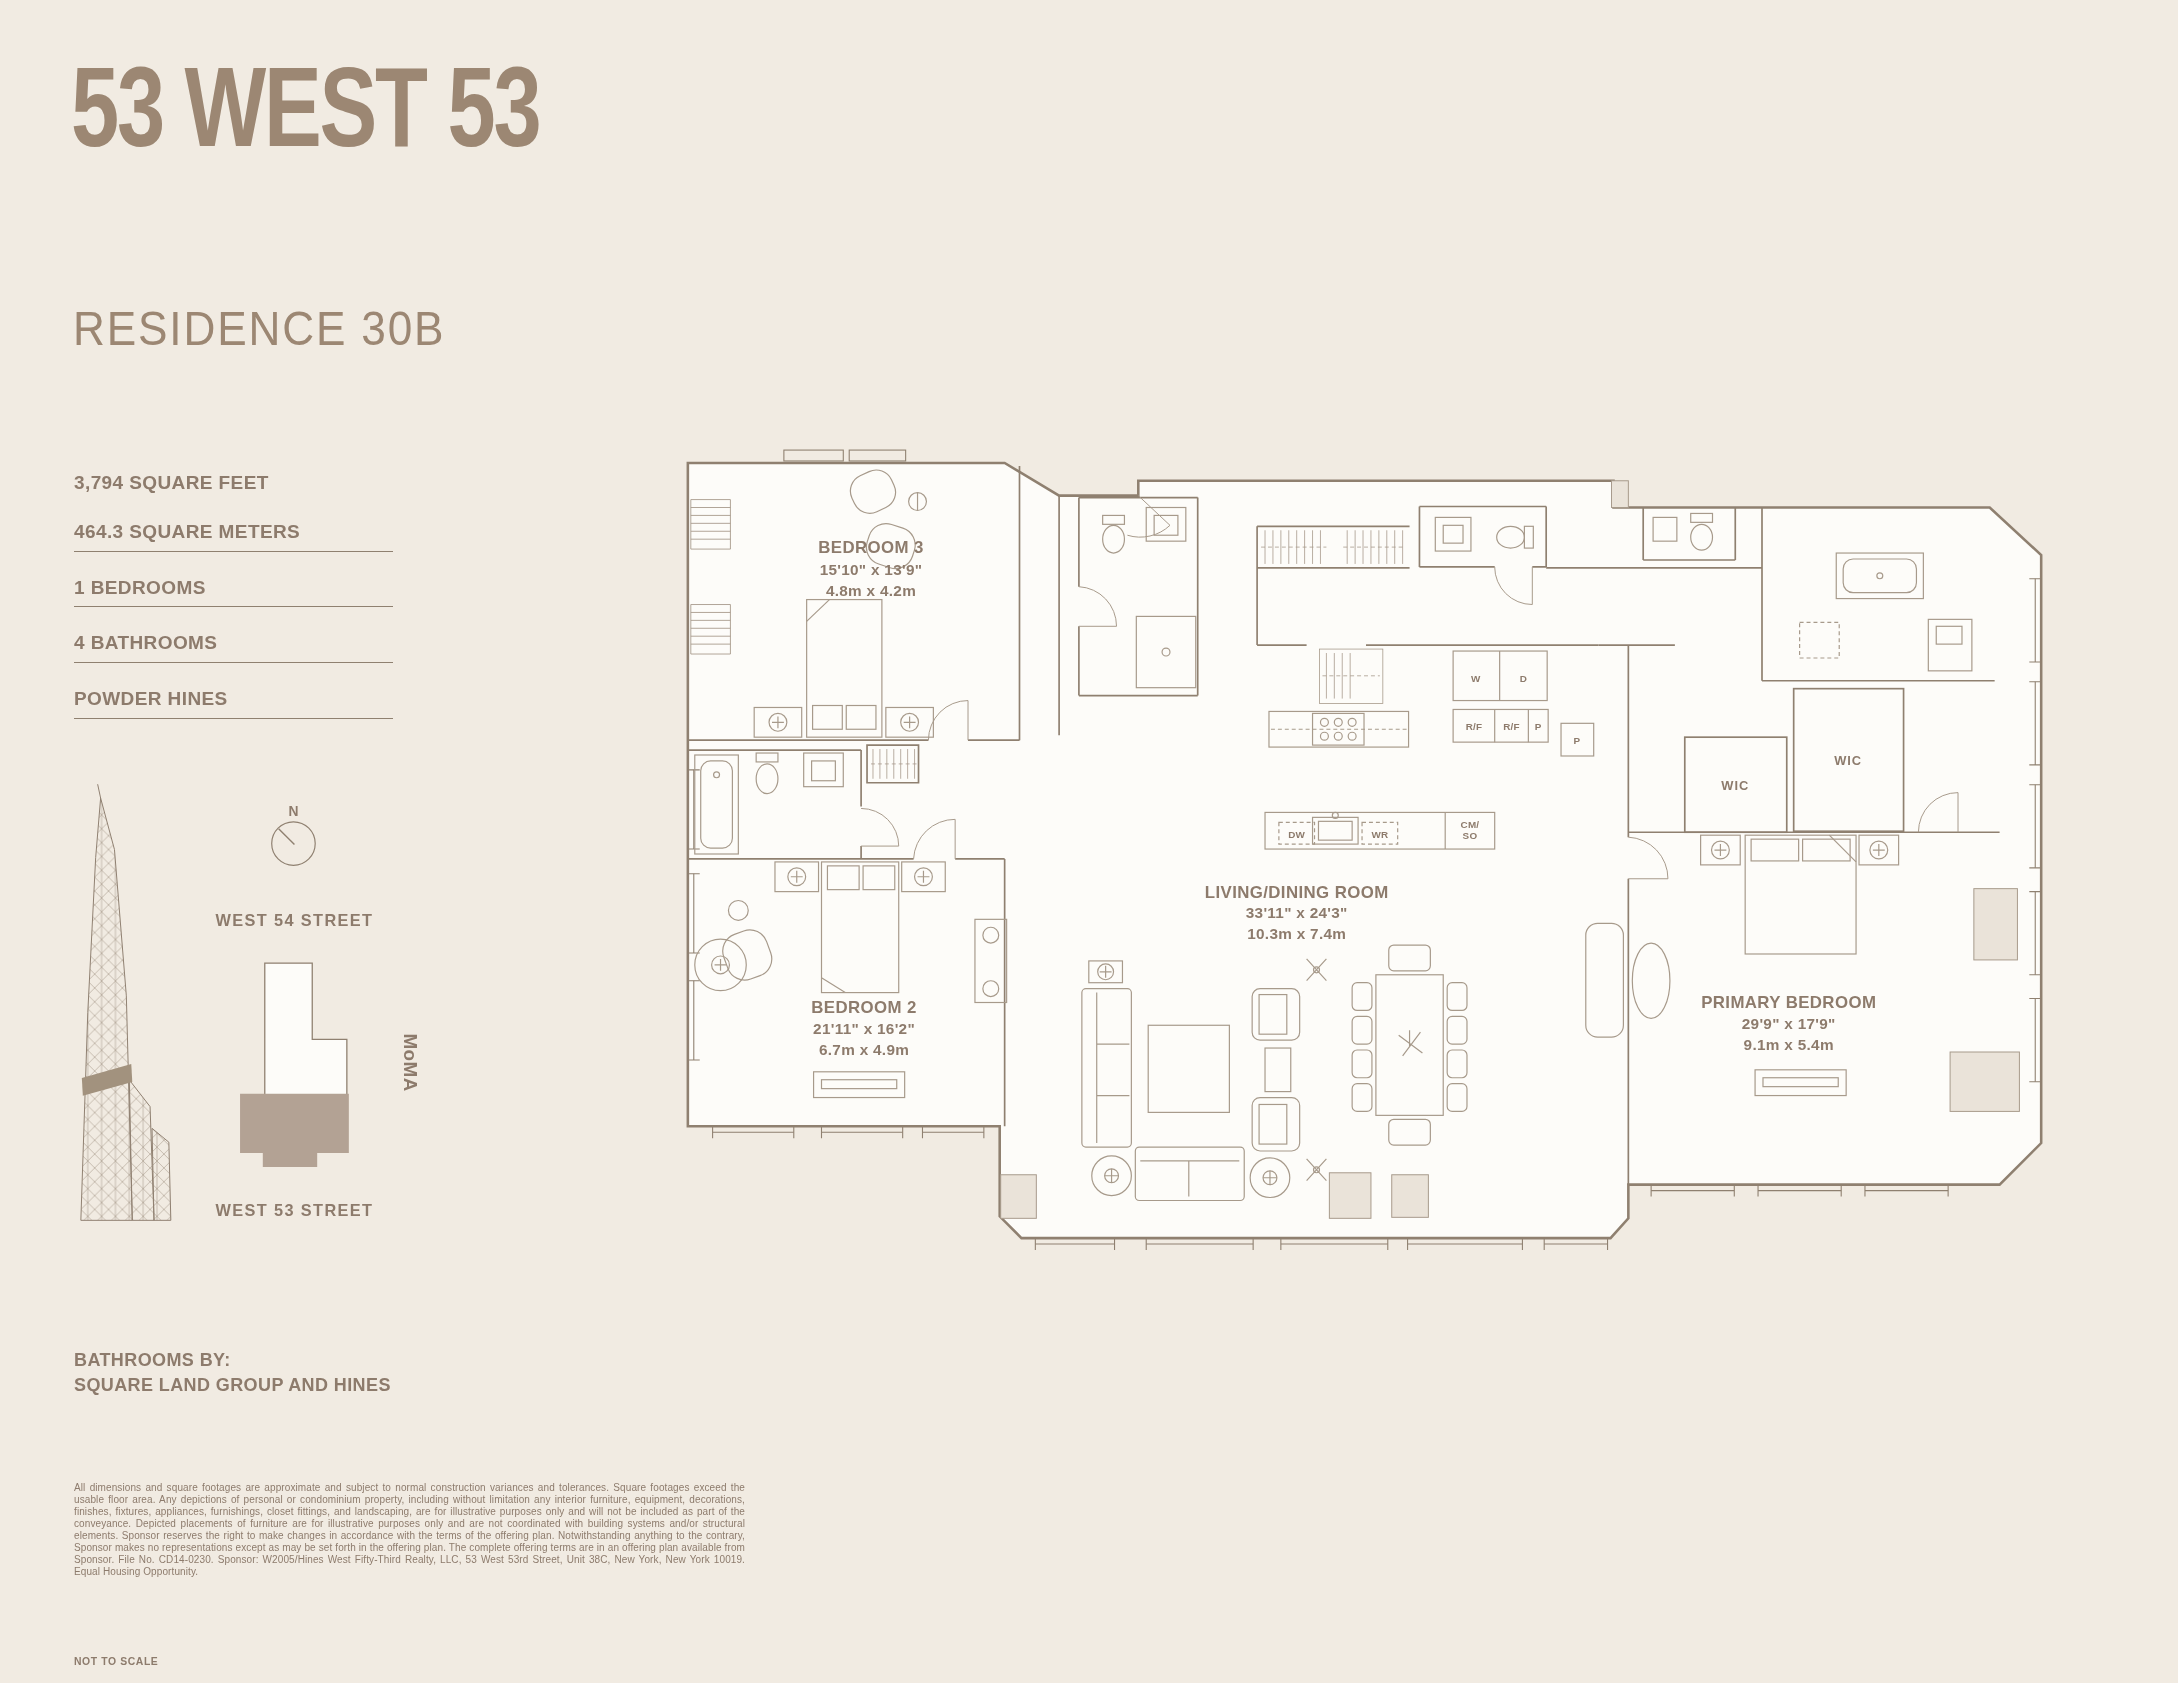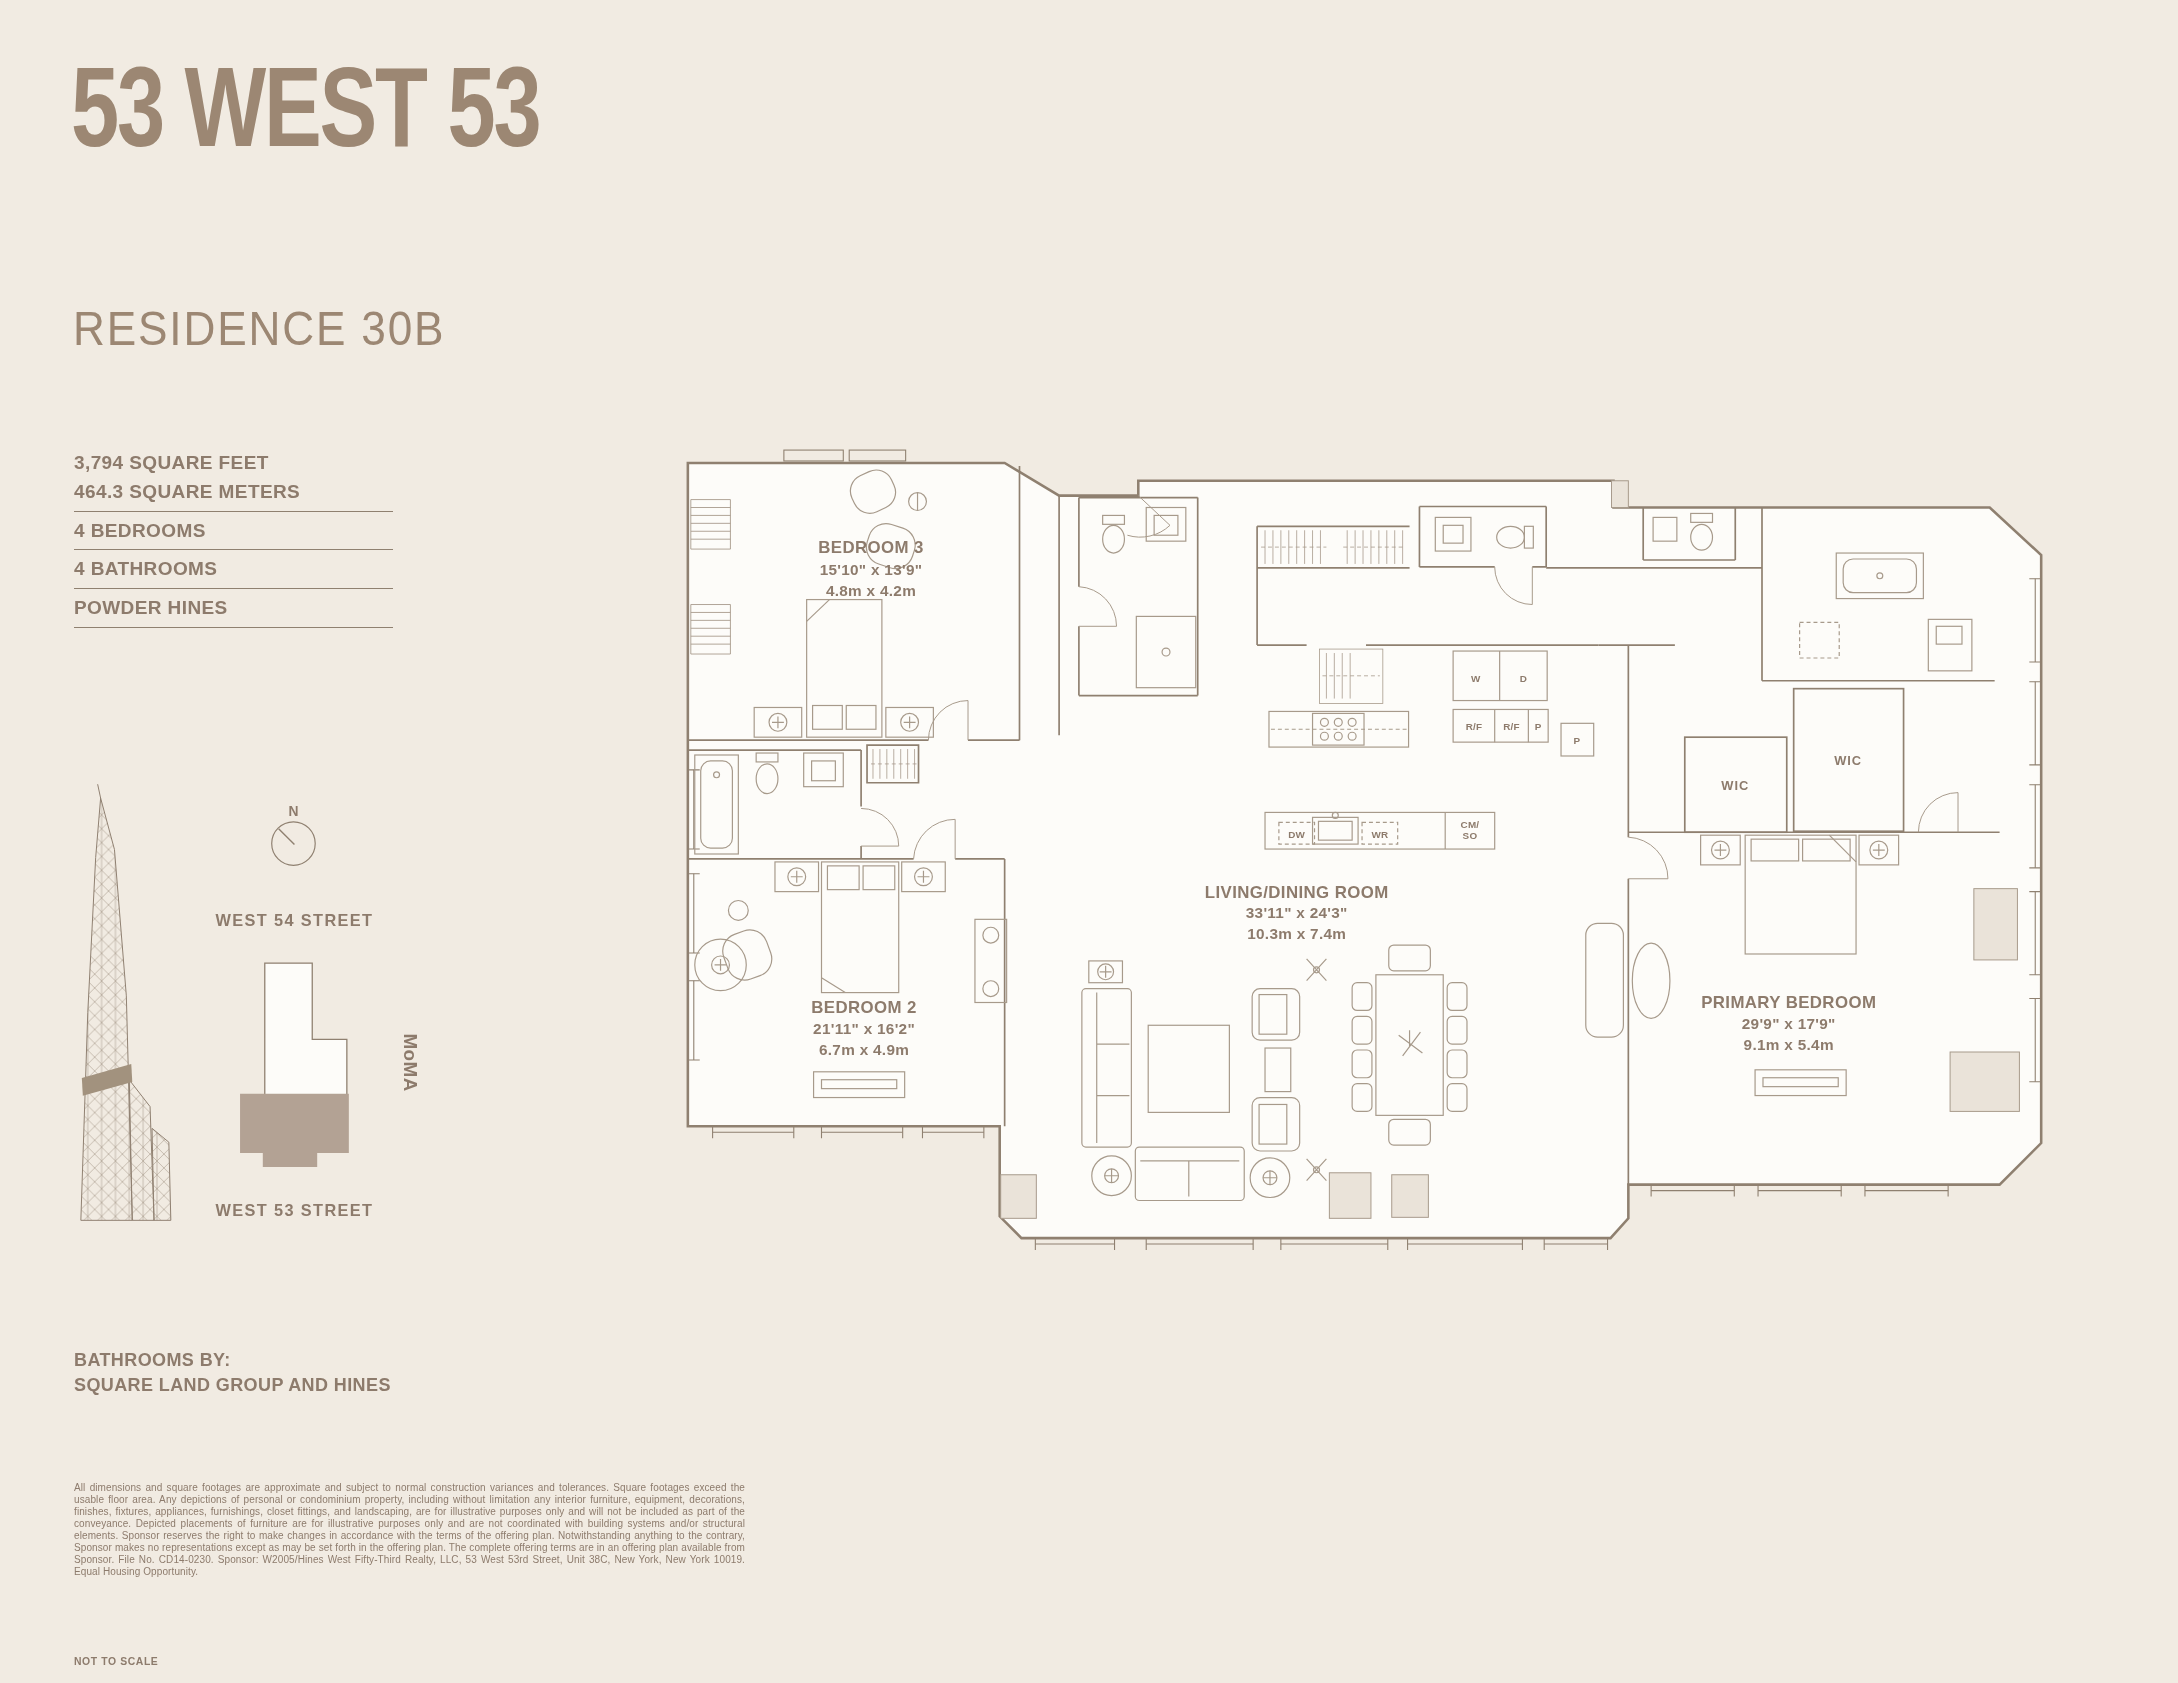--- a/index.html
+++ b/index.html
@@ -22,21 +22,21 @@
   }
   .residence{
     left:73px;top:305px;
     font-size:48px;font-weight:normal;letter-spacing:2px;
     color:#9c8773;line-height:1;
     transform:scaleX(0.92);transform-origin:left top;
     white-space:nowrap;
   }
   
   .specs{left:74px;top:447px;width:319px;font-size:19px;font-weight:bold;letter-spacing:0.4px;color:#8d7b6c;}
-  .specs .row{padding:4px 0 5px 0;line-height:1.25;}
+  .specs .row{padding:4px 0 5px 0;line-height:1.25;margin-top:20px;}
   .specs .sep{border-top:1.6px solid #8f8070;margin:2px 0 3px 0;height:0;}
   
   .developed{left:74px;top:1348px;font-size:18px;font-weight:bold;letter-spacing:0.4px;line-height:1.4;color:#8d7b6c;}
   .disclaimer{
     left:74px;top:1482px;width:671px;
     font-size:10px;line-height:12px;letter-spacing:0.1px;
     text-align:justify;color:#8d7b6c;font-weight:normal;
   }
   .notscale{left:74px;top:1656px;font-size:10.4px;font-weight:bold;letter-spacing:0.6px;color:#8d7b6c;}
   
@@ -52,21 +52,21 @@
 </head>
 <body>
 
 <div class="abs logo">53 WEST 53</div>
 <div class="abs residence">RESIDENCE 30B</div>
 
 <div class="abs specs">
   <div class="row">3,794 SQUARE FEET</div>
   <div class="row" style="padding-top:0">464.3 SQUARE METERS</div>
   <div class="sep"></div>
-  <div class="row">4 BEDROOMS</div>
+  <div class="row">1 BEDROOMS</div>
   <div class="sep"></div>
   <div class="row">4 BATHROOMS</div>
   <div class="sep"></div>
   <div class="row">POWDER HINES</div>
   <div class="sep"></div>
 </div>
 
 <svg class="abs" style="left:67px;top:780px" width="356" height="495" viewBox="0 0 360 500">
   <defs>
     <pattern id="diagrid" width="14" height="14" patternUnits="userSpaceOnUse">

